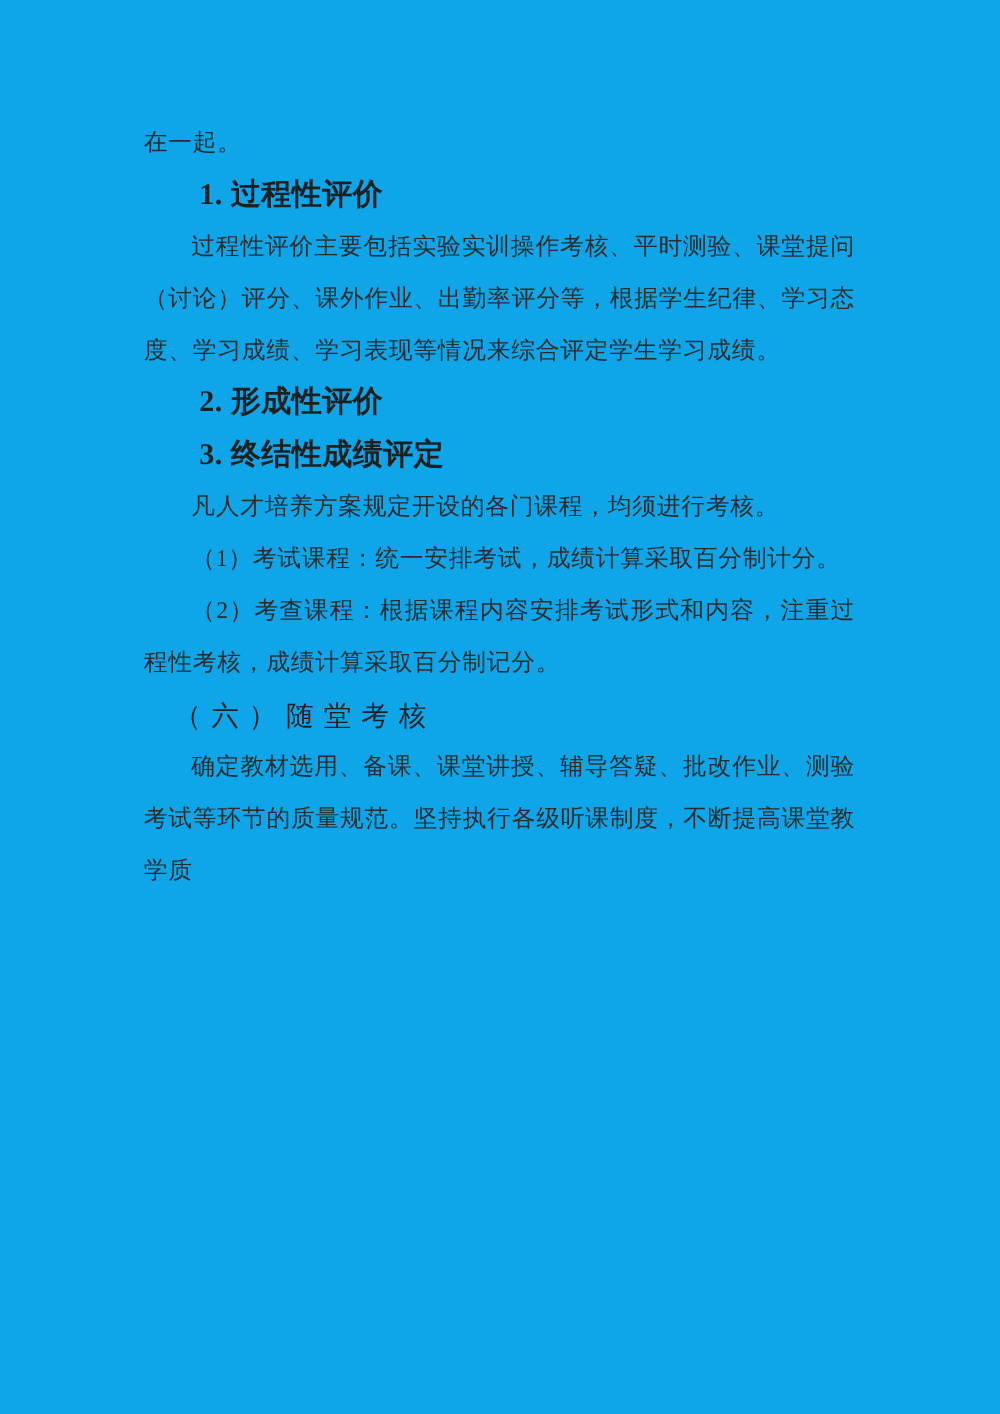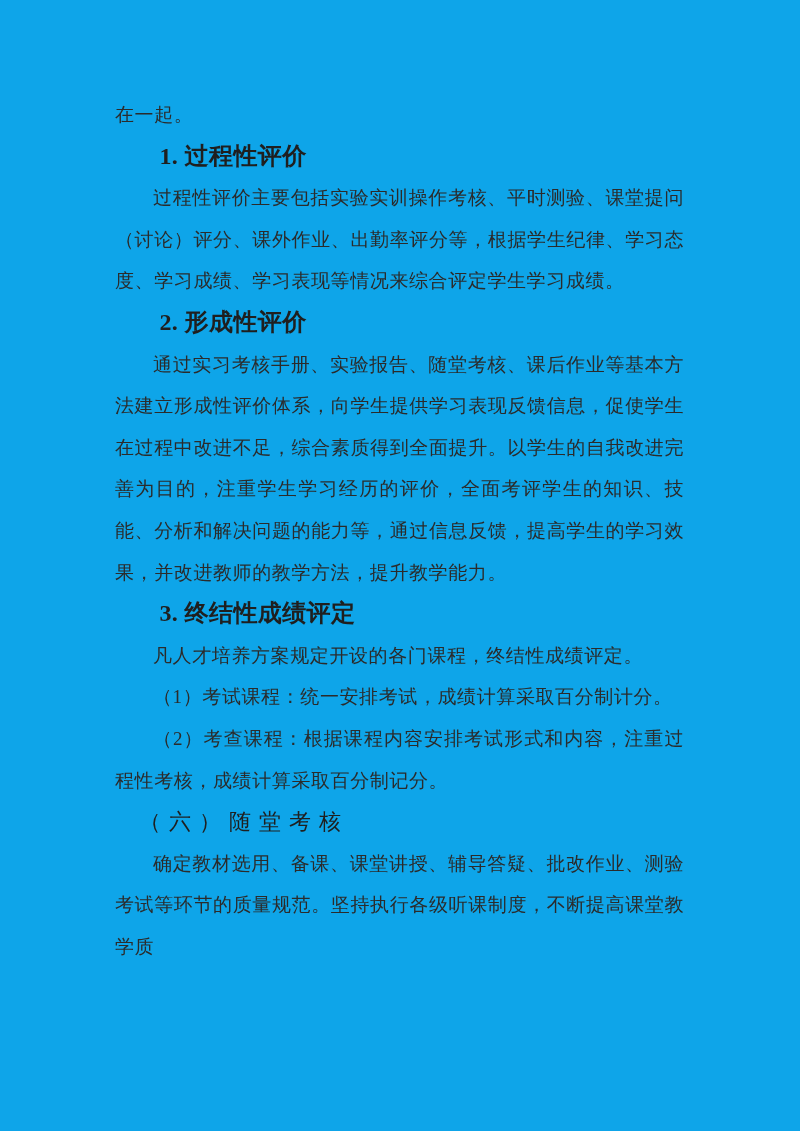--- a/index.html
+++ b/index.html
@@ -71,25 +71,24 @@
 
     <p class="body-para no-indent">在一起。</p>
 
 
     <h3 class="sub-heading">1. 过程性评价</h3>
 
     <p class="body-para">过程性评价主要包括实验实训操作考核、平时测验、课堂提问（讨论）评分、课外作业、出勤率评分等，根据学生纪律、学习态度、学习成绩、学习表现等情况来综合评定学生学习成绩。</p>
 
     <h3 class="sub-heading">2. 形成性评价</h3>
 
-    <p class="body-para">通过实习考核手册、实验报告、随堂考核、课后作业等基本方法建立形成性评价体系，向学生提供学习表现反馈信息，促使学生在过程中改进不足，综合素质得到全面提升。以学生的自我改进完善为目的，注重学生学习经历的评价，全面考评学生的知识、技能、分析和解决问题的能力等，通过信息反馈，提高学生的学习效果，并改进教师的教学方法，提升教学能力。</p>
 
     <h3 class="sub-heading">3. 终结性成绩评定</h3>
 
-    <p class="body-para">凡人才培养方案规定开设的各门课程，终结性成绩评定。</p>
+    <p class="body-para">凡人才培养方案规定开设的各门课程，均须进行考核。</p>
 
     <p class="body-para">（1）考试课程：统一安排考试，成绩计算采取百分制计分。</p>
 
     <p class="body-para">（2）考查课程：根据课程内容安排考试形式和内容，注重过程性考核，成绩计算采取百分制记分。</p>
 
     <h2 class="section-heading">（六）随堂考核</h2>
 
 
     <p class="body-para">确定教材选用、备课、课堂讲授、辅导答疑、批改作业、测验考试等环节的质量规范。坚持执行各级听课制度，不断提高课堂教学质</p>
 

